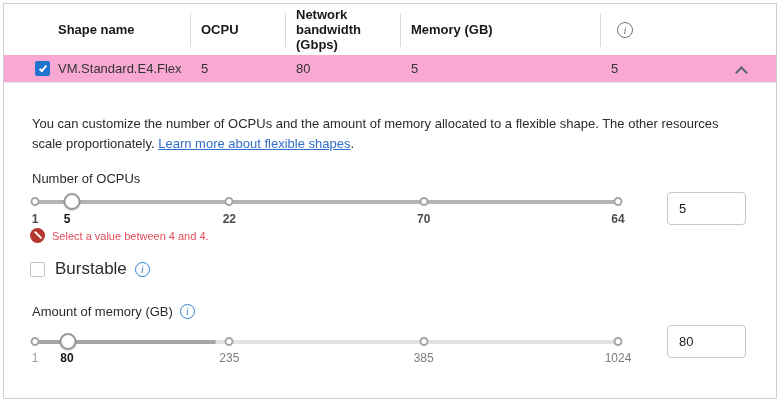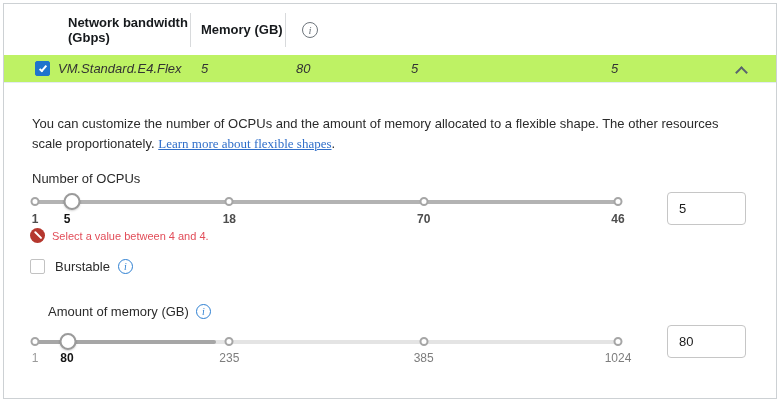--- a/index.html
+++ b/index.html
@@ -9,37 +9,37 @@
   
   .grid-row { display:grid; grid-template-columns:54px 133px 95px 115px 200px 1fr; align-items:center; }
   .thead { height:51px; background:#fff; }
   .thead .cell { font-size:13px; font-weight:bold; color:#16191c; height:34px; display:flex; align-items:center; padding-left:10px; }
   .thead .cell.sep { border-right:1px solid #d8dadc; }
   .thead .cell.shape-cell { padding-left:0; }
   .info-icon { display:inline-flex; align-items:center; justify-content:center; width:16px; height:16px; border-radius:50%; border:1px solid #6e757c; color:#6e757c; font-family:"Liberation Serif", serif; font-style:italic; font-size:11px; font-weight:normal; margin-left:6px; flex:0 0 auto; }
   .info-icon.blue { border-color:#2e80d2; color:#2e80d2; background:#fff; }
 
   
-  .trow { height:28px; background:#bef264; font-size:13px; color:#333; position:relative; border-bottom:1px solid #e3ebf4;font-style:italic; }
+  .trow { height:28px; background:#f9a8d4; font-size:13px; color:#333; position:relative; border-bottom:1px solid #e3ebf4; }
   .trow .cell { padding-left:10px; }
   .trow .cell.cb-cell { padding-left:31px; }
   .trow .cell.shape-cell { padding-left:0; color:#333; }
   .checkbox-checked { width:15px; height:15px; background:#1f74cc; border:1px solid #1f74cc; border-radius:2px; position:relative; }
   .checkbox-checked .check-mark { position:absolute; left:3px; top:3.5px; width:8px; height:4px; border-left:2px solid #fff; border-bottom:2px solid #fff; transform:rotate(-50deg); }
   .chevron-up { position:absolute; right:30px; top:13px; width:9px; height:9px; border-top:2px solid #5a646e; border-right:2px solid #5a646e; transform:rotate(-45deg); }
 
   
   .panel { position:relative; width:100%; height:315px; background:#fff; }
   .desc { position:absolute; left:28px; top:31px; width:708px; font-size:13px; line-height:20px; color:#2b2b2b; }
-  .desc a { color:#2f6ec9; text-decoration:underline;font-family:Liberation Serif, serif; }
+  .desc a { color:#2f6ec9; text-decoration:underline; }
 
   .field-label { position:absolute; font-size:13px; color:#2b2b2b; display:flex; align-items:flex-start; }
   .field-label .info-icon { width:15px; height:15px; font-size:10px; margin-left:7px; }
   .ocpu-label { left:28px; top:88px; }
-  .mem-label  { left:44px; top:221px; }
+  .mem-label  { left:28px; top:221px; }
 
   .slider { position:absolute; left:31px; width:583px; height:17px; }
   .ocpu-slider { top:110px; }
   .mem-slider  { top:250px; }
   .slider .track { position:absolute; left:0; right:0; top:6.5px; height:4px; background:#b3b3b3; border-radius:2px; }
   .mem-slider .track { background:#e4e4e4; }
   .mem-slider .track-fill { position:absolute; left:0; top:6.5px; width:31%; height:4px; background:#a6a6a6; border-radius:2px; }
   .slider .dot { position:absolute; top:4px; width:9px; height:9px; background:#fff; border:2px solid #a6a6a6; border-radius:50%; transform:translateX(-50%); }
   .slider .d0 { left:0; } .slider .d1 { left:33.33%; } .slider .d2 { left:66.67%; } .slider .d3 { left:100%; }
   .slider .handle { position:absolute; top:0; width:17px; height:17px; background:#fff; border:2px solid #9a9a9a; border-radius:50%; transform:translateX(-50%); box-shadow:0 1px 2px rgba(0,0,0,.18); }
@@ -54,34 +54,36 @@
   .tick-labels .tcur { left:32px; color:#141414; font-weight:bold; }
   .mem-ticks .t0 { color:#9b9b9b; }
 
   .error-row { position:absolute; left:26px; top:145px; display:flex; align-items:center; }
   .no-icon { width:15px; height:15px; border-radius:50%; background:#b5372e; position:relative; flex:0 0 auto; }
   .no-icon .bar { position:absolute; left:2.5px; top:6.4px; width:10px; height:2.4px; background:#fff; border-radius:1px; transform:rotate(45deg); }
   .error-text { margin-left:7px; font-size:11px; color:#e24d59; }
 
   .burstable-row { position:absolute; left:26px; top:176px; display:flex; align-items:center; }
   .checkbox-empty { width:15px; height:15px; background:#fff; border:1px solid #c2c2c2; border-radius:2px; flex:0 0 auto; }
-  .burstable-row .label { margin-left:10px; font-size:13px; color:#2b2b2b; }
+  .burstable-row .label { margin-left:10px; font-size:17px; color:#2b2b2b; }
   .burstable-row .info-icon { width:15px; height:15px; font-size:10px; margin-left:8px; }
 
   .value-input { position:absolute; left:663px; width:79px; height:33px; border:1px solid #c6c6c6; border-radius:4px; background:#fff; font-family:"Liberation Sans", sans-serif; font-size:13px; color:#1c1c1c; padding-left:11px; outline:none; }
   .ocpu-input { top:109px; }
   .mem-input  { top:242px; }
 </style>
 </head>
 <body>
 
 <div class="shape-table">
 
   <div class="grid-row thead">
     <div class="cell"></div>
+    <div class="cell sep shape-cell">Shape name</div>
+    <div class="cell sep">OCPU</div>
     <div class="cell sep">Network bandwidth (Gbps)</div>
     <div class="cell sep">Memory (GB)</div>
     <div class="cell">
       <span class="info-icon">i</span>
     </div>
   </div>
 
   <div class="grid-row trow">
     <div class="cell cb-cell">
       <div class="checkbox-checked">
@@ -112,23 +114,23 @@
       <div class="dot d0"></div>
       <div class="dot d1"></div>
       <div class="dot d2"></div>
       <div class="dot d3"></div>
       <div class="handle"></div>
     </div>
 
     <div class="tick-labels ocpu-ticks">
       <span class="t0">1</span>
       <span class="tcur">5</span>
-      <span class="t1">18</span>
+      <span class="t1">22</span>
       <span class="t2">70</span>
-      <span class="t3">46</span>
+      <span class="t3">64</span>
     </div>
 
     <div class="error-row">
       <div class="no-icon">
           <div class="bar"></div>
         </div>
       <span class="error-text">Select a value between 4 and 4.</span>
     </div>
 
     <input class="value-input ocpu-input" type="text" value="5" style="">

